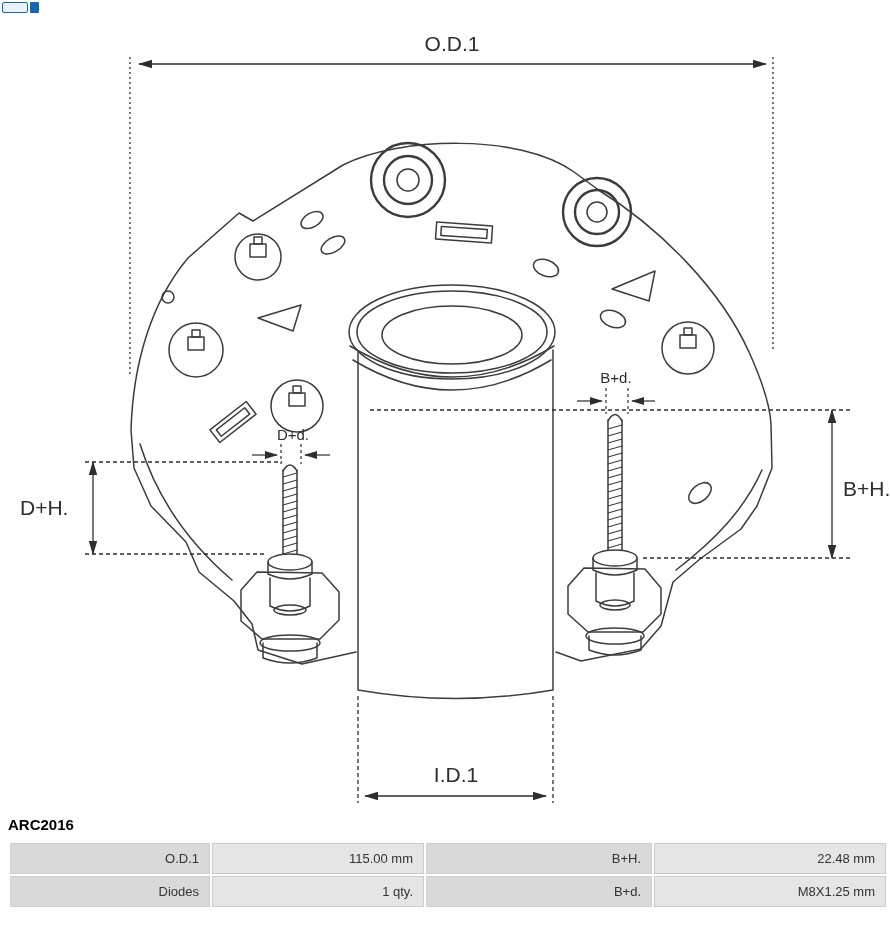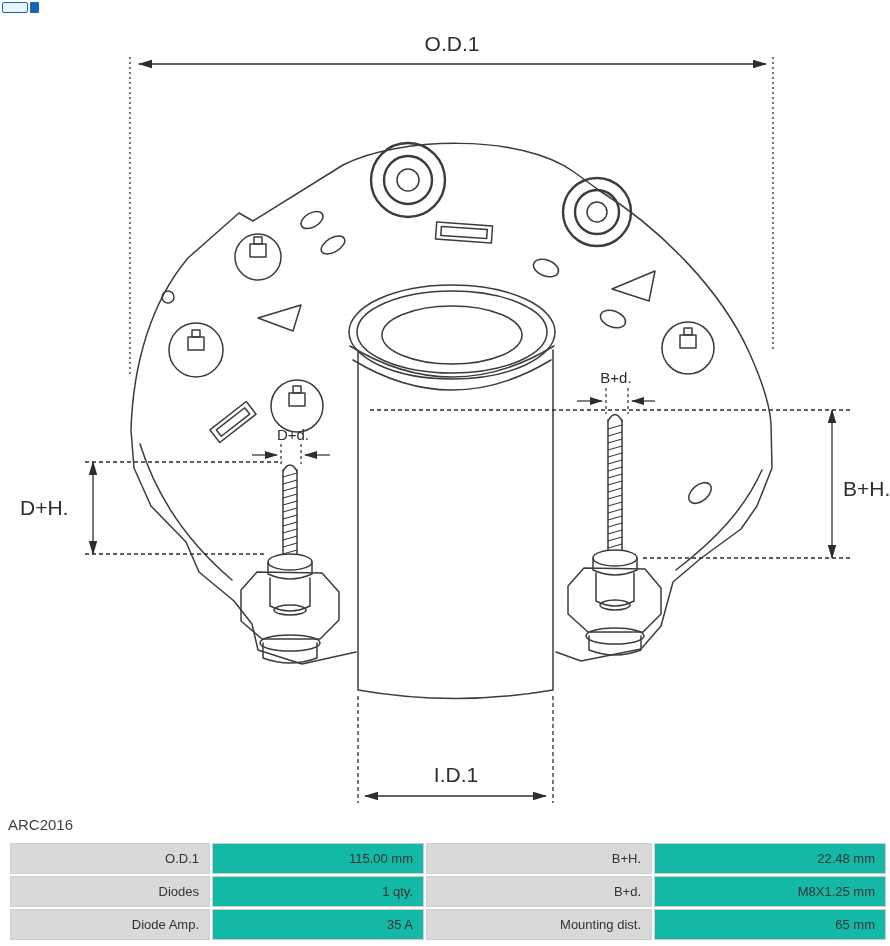--- a/index.html
+++ b/index.html
@@ -6,28 +6,28 @@
   body {
     width:890px; height:946px; position:relative; background:#fff;
     font-family:"Liberation Sans", sans-serif; overflow:hidden;
   }
   .logo { position:absolute; top:2px; left:2px; height:11px; display:flex; gap:2px; }
   .logo .logo-box { display:inline-block; width:24px; height:9px; border:1px solid #1766b5; border-radius:2px; background:#eaf2fb; }
   .logo .logo-dot { display:inline-block; width:9px; height:11px; background:#1766b5; border-radius:1px; }
   .diagram-wrap { position:absolute; top:0; left:0; width:890px; height:818px; }
   svg text { font-family:"Liberation Sans", sans-serif; }
   .part-number {
-    position:absolute; left:8px; top:816px; font-size:15px; font-weight:normal; color:#404040;
+    position:absolute; left:8px; top:816px; font-size:15px; font-weight:bold; color:#000000;
   }
   .spec { position:absolute; left:8px; top:841px; width:874px; table-layout:fixed;
           border-collapse:separate; border-spacing:2px; }
   .spec td { font-size:13px; color:#333; text-align:right; padding:7px 10px 6px; line-height:16px;
              white-space:nowrap; overflow:hidden; }
   .spec td.lbl { background:#d9d9d9; border:1px solid #cfcfcf; }
-  .spec td.val { background:#14b8a6; border:1px solid #cccccc; }
+  .spec td.val { background:#e5e5e5; border:1px solid #cccccc; }
 </style>
 </head>
 <body>
 
 <div class="logo">
   <span class="logo-box"></span>
   <span class="logo-dot"></span>
 </div>
 
 <div class="diagram-wrap">
@@ -190,20 +190,14 @@
       <td class="val">115.00 mm</td>
       <td class="lbl">B+H.</td>
       <td class="val">22.48 mm</td>
     </tr>
     <tr>
       <td class="lbl">Diodes</td>
       <td class="val">1 qty.</td>
       <td class="lbl">B+d.</td>
       <td class="val">M8X1.25 mm</td>
     </tr>
-    <tr>
-      <td class="lbl">Diode Amp.</td>
-      <td class="val">35 A</td>
-      <td class="lbl">Mounting dist.</td>
-      <td class="val">65 mm</td>
-    </tr>
   </tbody>
 </table>
 
 </body></html>

